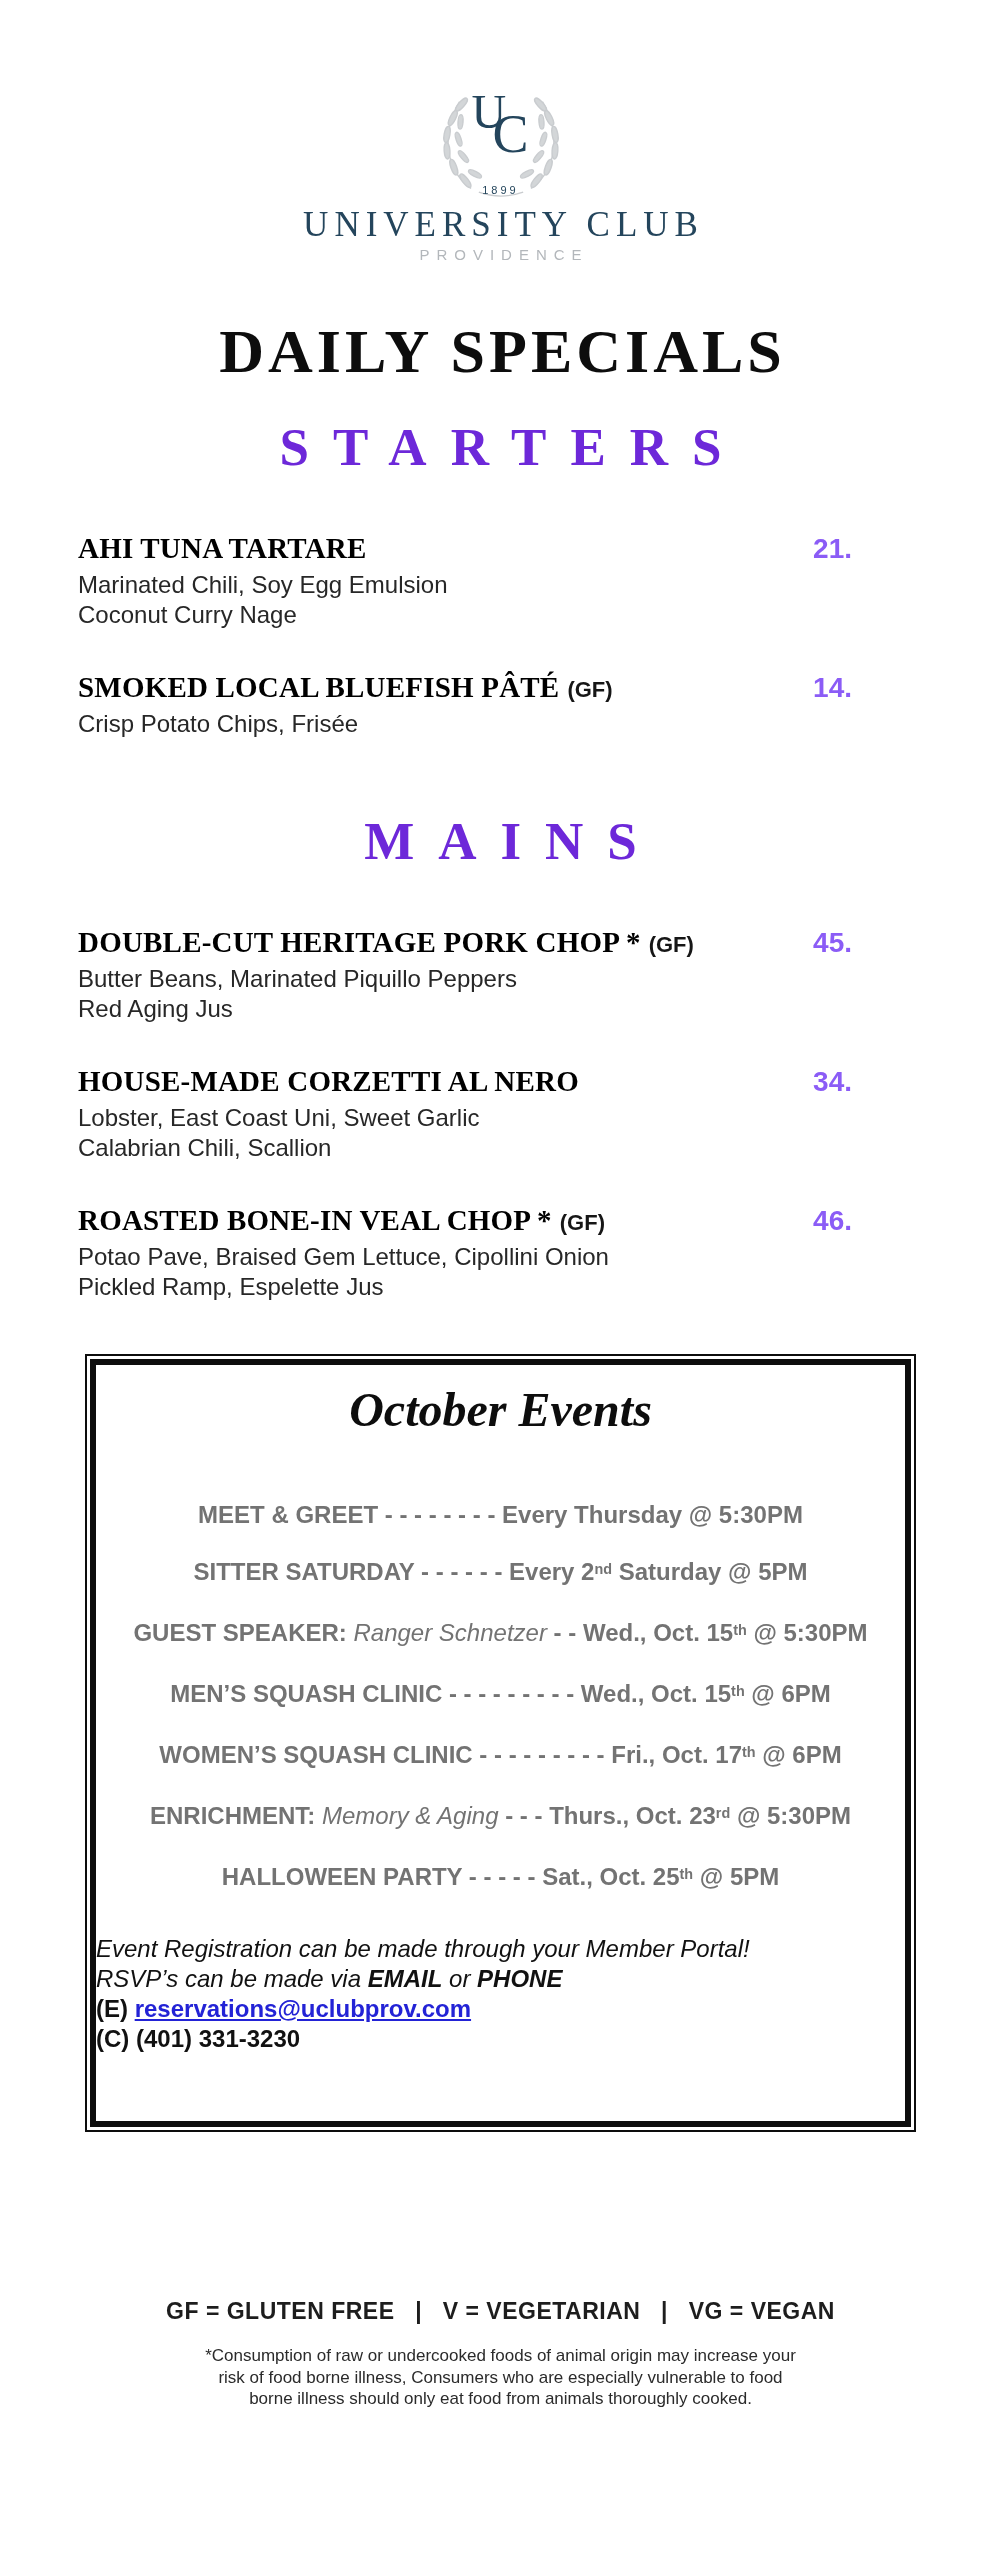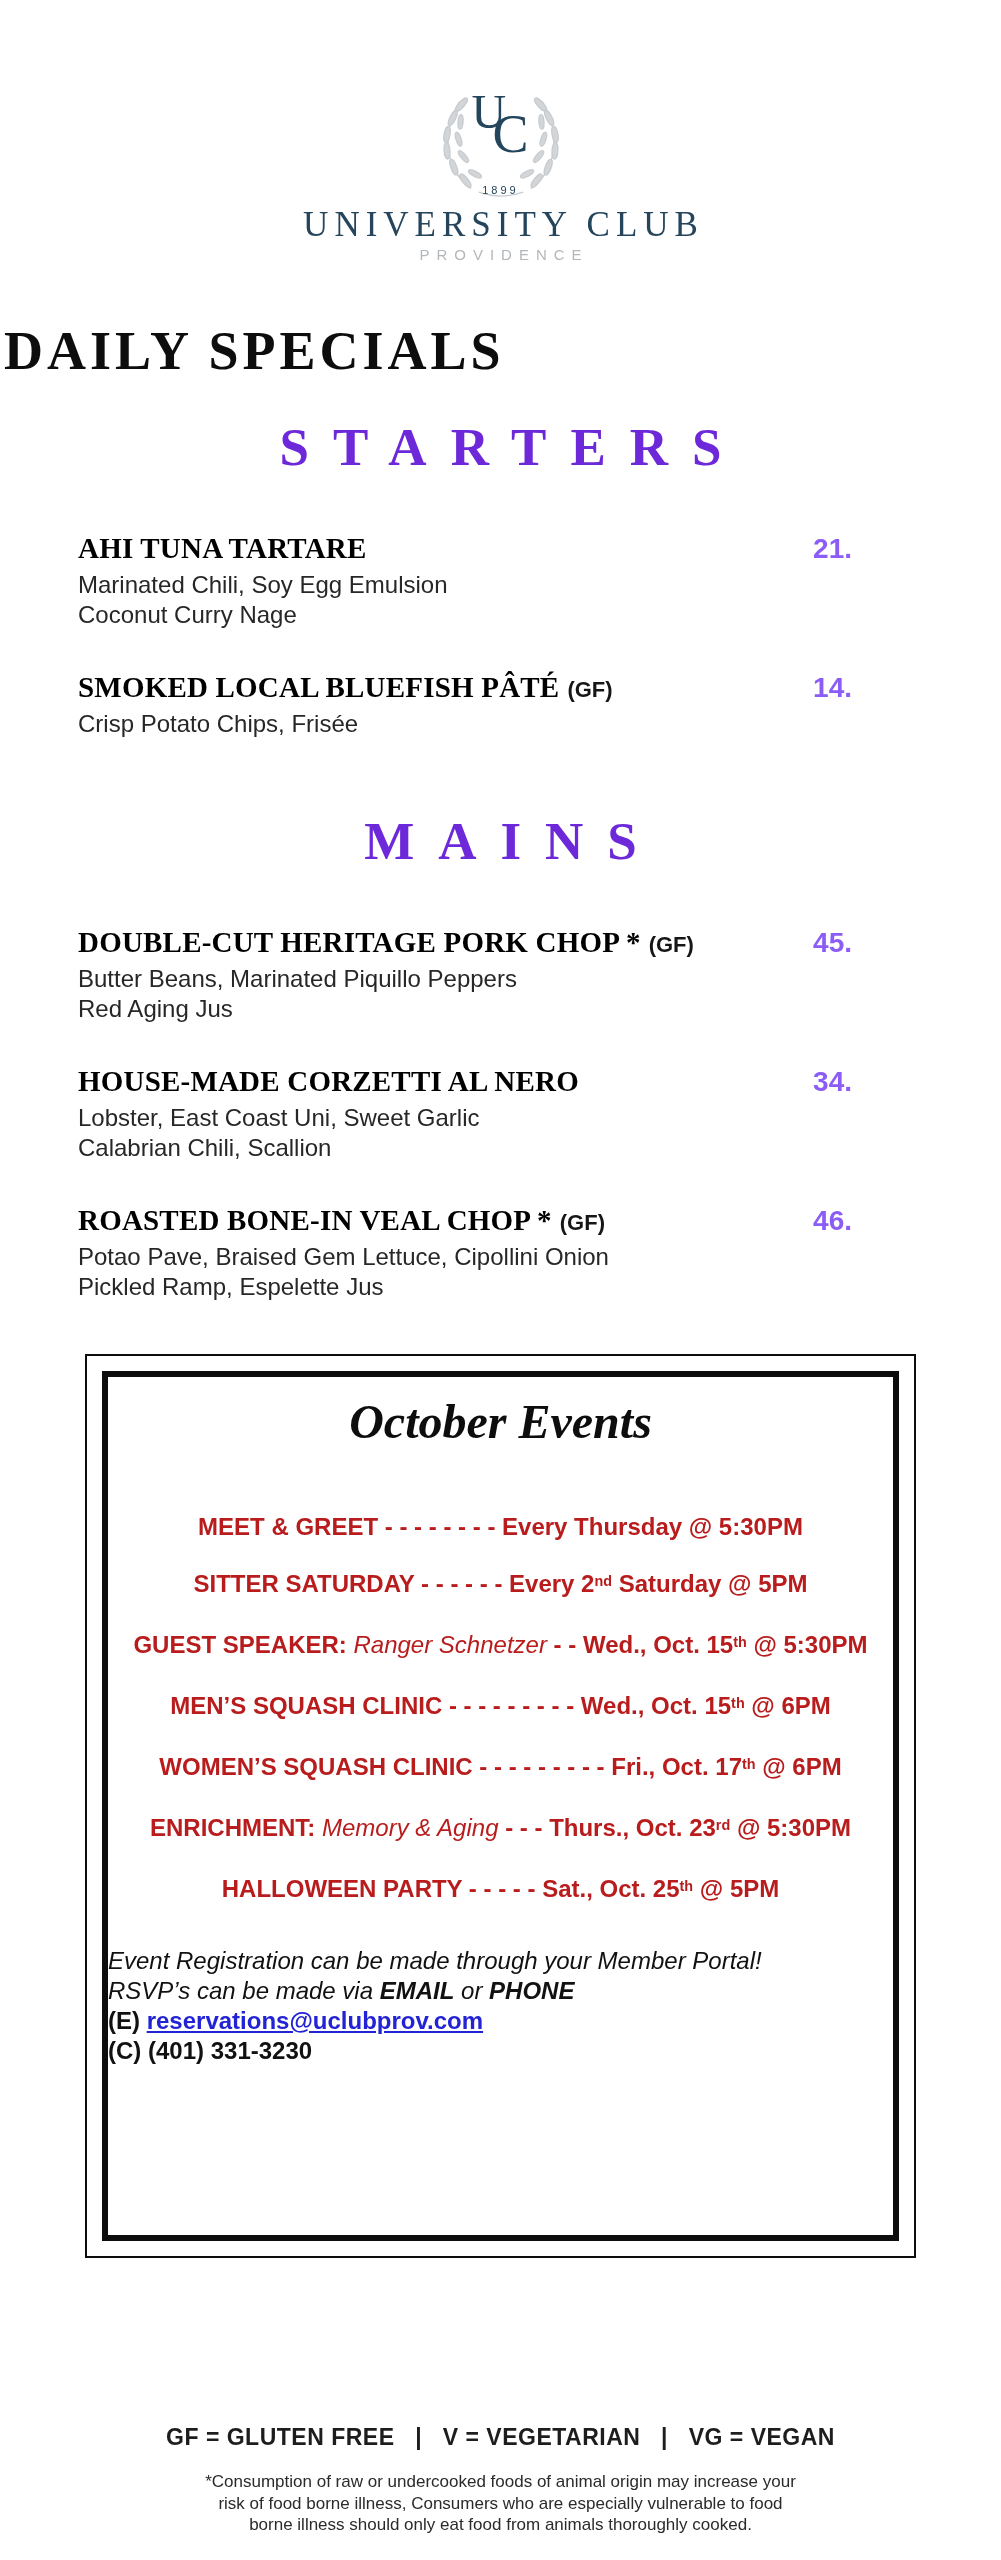--- a/index.html
+++ b/index.html
@@ -19,45 +19,45 @@
   .mono-u{position:absolute;left:16px;top:-4px;font-size:48px;line-height:1;}
   .mono-c{position:absolute;left:37px;top:15px;font-size:54px;line-height:1;}
   .crest-year{position:absolute;left:0;right:0;bottom:2px;text-align:center;
         font-size:11px;letter-spacing:3px;color:var(--navy);font-family:"Liberation Sans",sans-serif;}
   .logo-name{margin-top:10px;text-align:center;font-family:"Liberation Serif",serif;
         font-size:35px;letter-spacing:6px;text-indent:6px;color:var(--navy);line-height:34px;}
   .logo-city{margin-top:4px;text-align:center;font-size:15px;letter-spacing:7px;text-indent:7px;
         color:var(--logo-gray);line-height:18px;}
 
   
-  .page-title{margin-top:55px;font-family:"Liberation Serif",serif;
-        font-weight:700;font-size:54px;line-height:64px;letter-spacing:4px;text-indent:4px;color:#0d0d0d;}
+  .page-title{margin-top:55px;text-align:center;font-family:"Liberation Serif",serif;
+        font-weight:700;font-size:62px;line-height:64px;letter-spacing:4px;text-indent:4px;color:#0d0d0d;}
   .section-heading{text-align:center;font-family:"Liberation Serif",serif;font-weight:700;
         font-size:53px;line-height:44px;letter-spacing:24px;text-indent:24px;color:#6d28d9;}
   .menu-section{margin-top:42px;}
   .menu-section + .menu-section{margin-top:80px;}
 
   
   .section-items{margin:62px 149px 0 78px;}
   .menu-item{margin-bottom:40px;}
   .menu-item:last-child{margin-bottom:0;}
   .item-head{display:flex;justify-content:space-between;align-items:baseline;line-height:34px;}
   .item-name{font-size:29px;font-weight:700;color:#000000;letter-spacing:0.2px;font-family:Liberation Serif, serif;}
   .item-tag{font-size:22px;font-weight:700;margin-left:8px;}
   .item-price{font-size:28px;font-weight:700;color:#8b5cf6;margin-left:12px;white-space:nowrap;}
   .desc-line{font-size:24px;line-height:30px;color:#272727;}
 
   
-  .events-box{width:831px;margin:52px auto 0;border:2px solid #0d0d0d;padding:15px;height:904px;}
+  .events-box{width:831px;margin:52px auto 0;border:2px solid #0d0d0d;padding:3px;height:778px;}
   .events-inner{border:6px solid #0d0d0d;height:100%;padding-top:18px;}
   .events-title{margin-top:0;text-align:center;font-family:"Liberation Serif",serif;
         font-weight:700;font-style:italic;font-size:48px;line-height:54px;color:#0d0d0d;}
   .events-list{margin-top:62px;}
   .event-line{text-align:center;font-size:24px;font-weight:700;line-height:31px;
-        margin-bottom:26px;white-space:nowrap;color:#b91c1c;}
+        margin-bottom:26px;white-space:nowrap;color:#737373;}
   .events-footer{margin-top:38px;}
   .footer-line{text-align:left;font-size:24px;line-height:30px;color:#111;}
 
   .st-r{}
   .st-b{font-weight:700;}
   .st-i{font-style:italic;font-weight:400;}
   .st-bi{font-style:italic;font-weight:700;}
   .st-sup{font-size:0.6em;font-weight:700;position:relative;top:-0.45em;}
   .st-link{color:var(--link-blue);font-weight:700;text-decoration:underline;cursor:pointer;}
 

